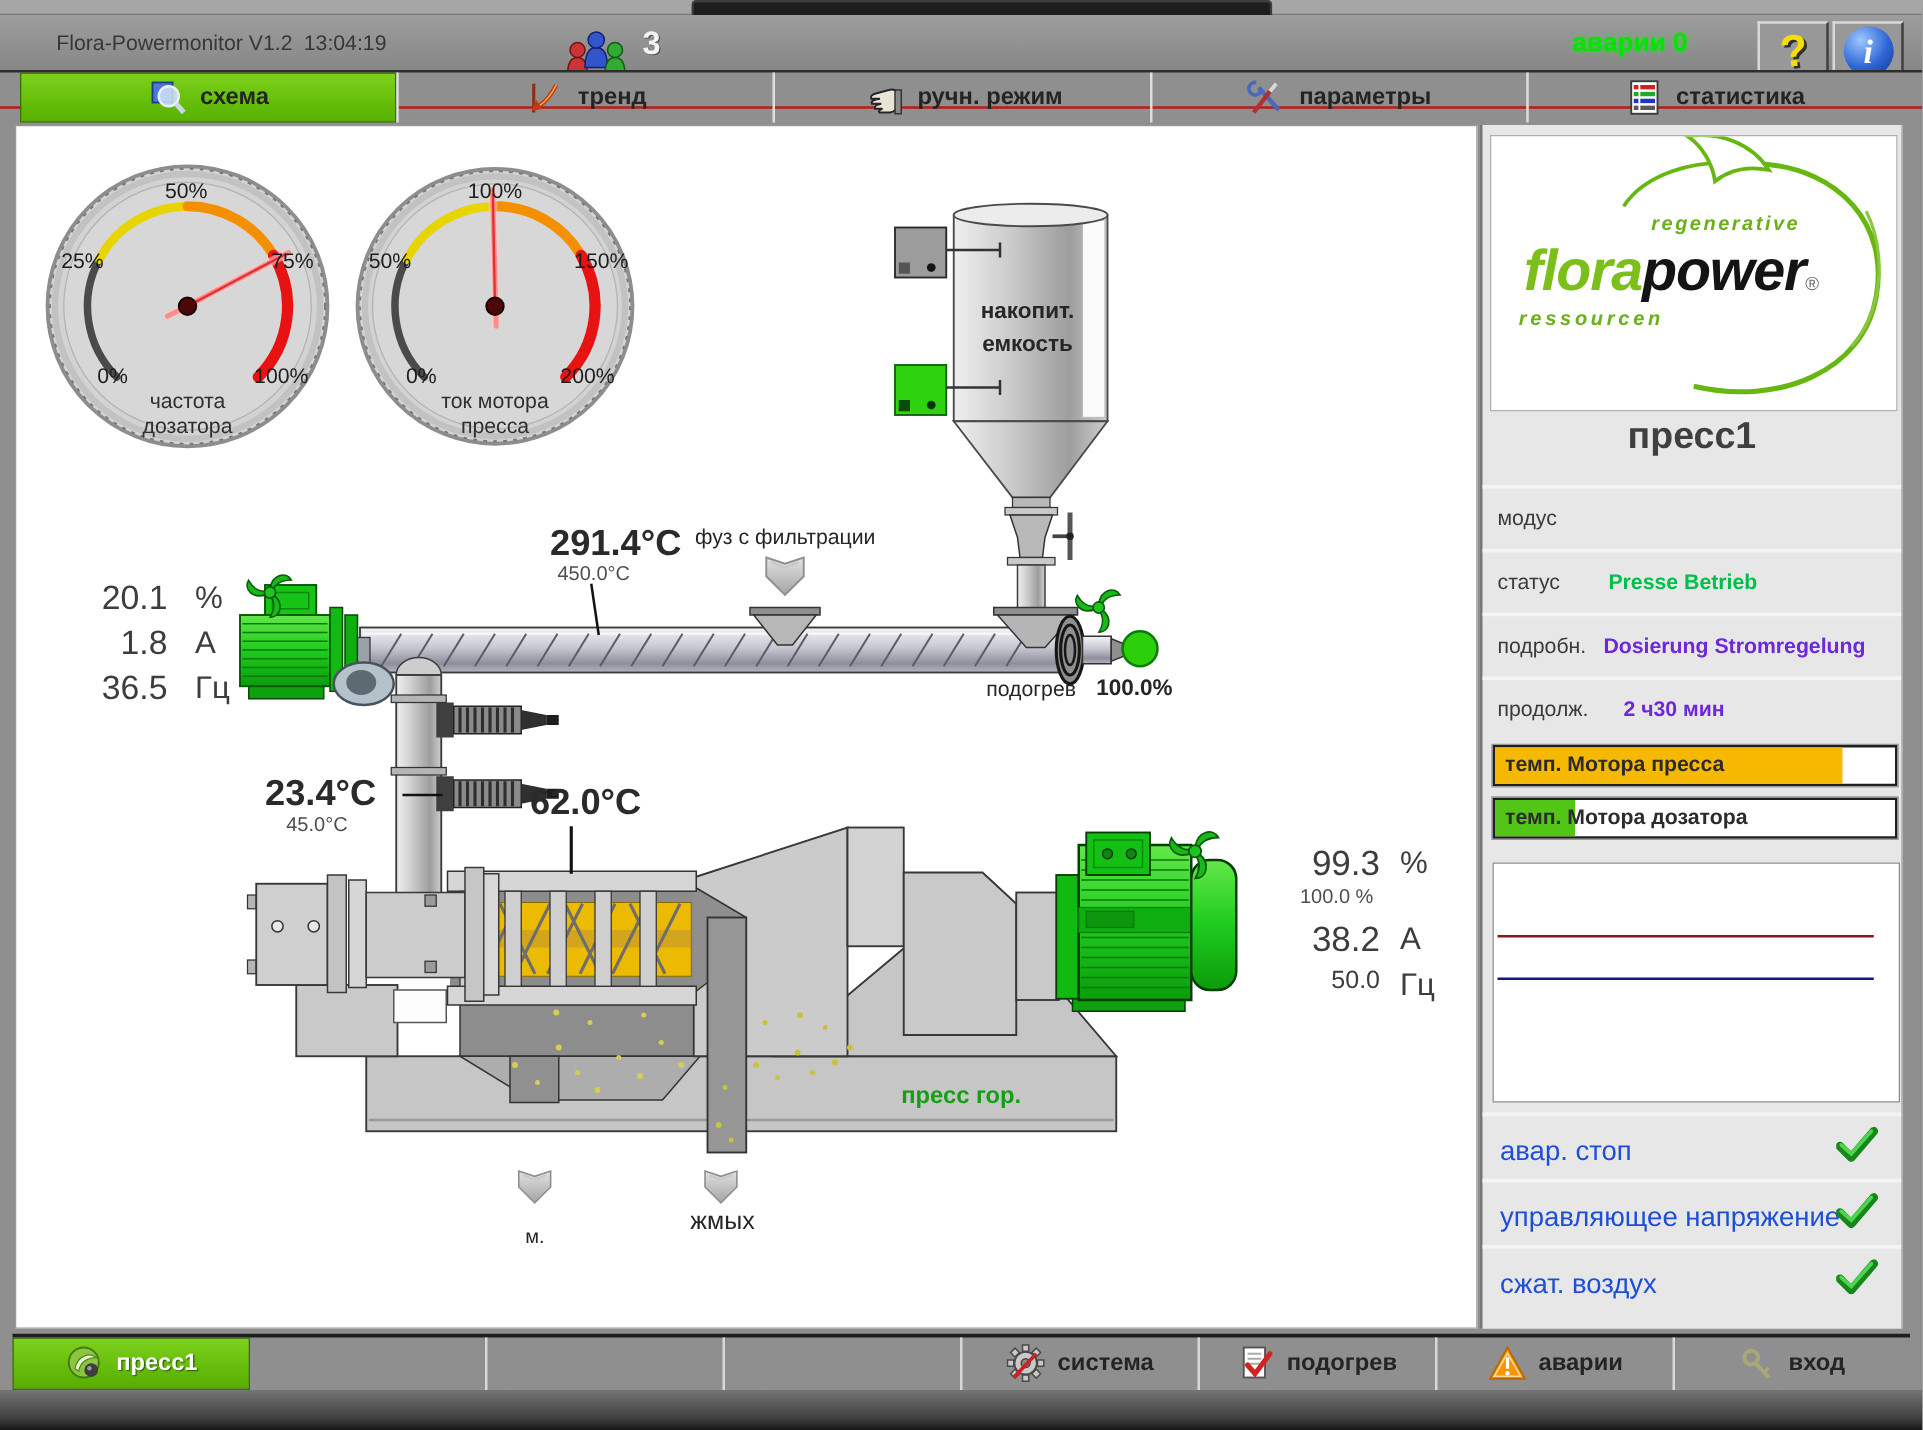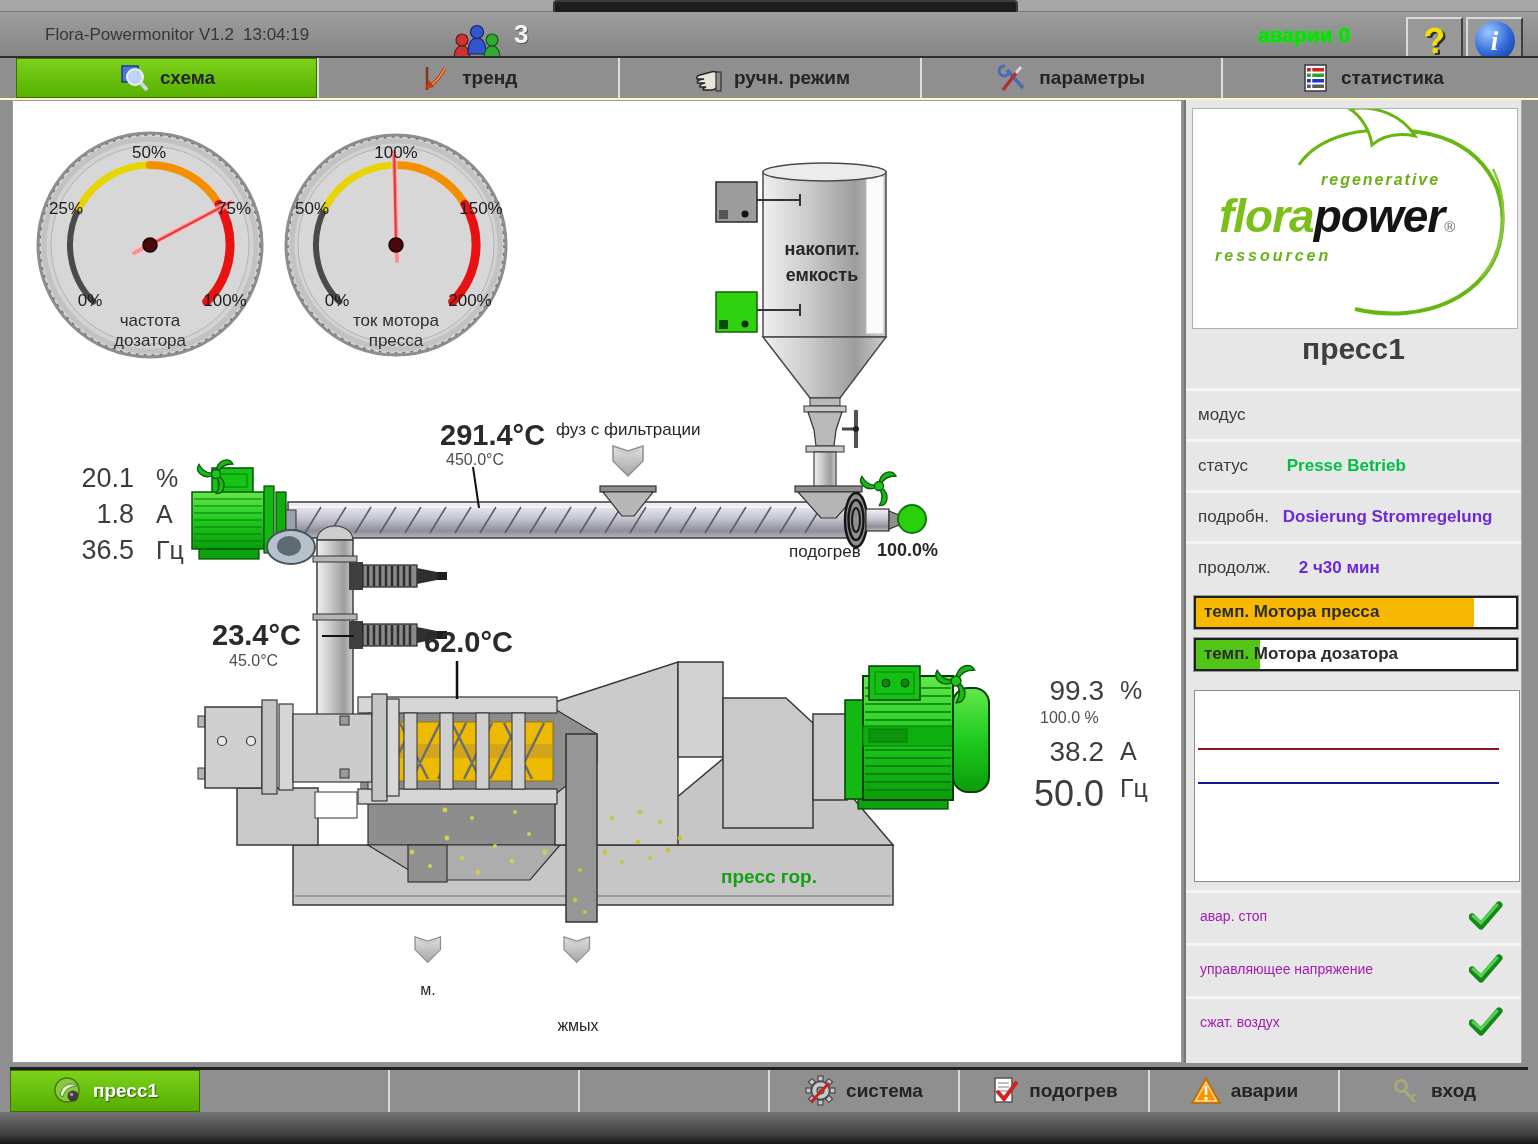--- a/index.html
+++ b/index.html
@@ -17,21 +17,21 @@
   .alarms-text { position:absolute; left:1258px; top:11px; font-size:21px; font-weight:bold; color:#00e400; text-shadow:0 0 5px rgba(0,255,0,.6); }
   .sq-btn { position:absolute; top:5px; width:57px; height:48px; background:#989898;
             border-top:2px solid #d9d9d9; border-left:2px solid #d9d9d9; border-right:2px solid #3f3f3f; border-bottom:2px solid #3f3f3f;
             display:flex; align-items:center; justify-content:center; cursor:pointer; }
   .help-glyph { font-size:36px; font-weight:bold; color:#f2df00; text-shadow:2px 2px 0 #2f2f2f; transform:rotate(-6deg); }
   .info-circle { width:40px; height:40px; border-radius:50%; background:radial-gradient(circle at 34% 28%, #9cc8ff, #2f66d6 55%, #10348e);
                  display:flex; align-items:center; justify-content:center; }
   .info-glyph { font-family:"Liberation Serif", serif; font-style:italic; font-weight:bold; font-size:27px; color:#fff; }
 
   
-  .tabbar { position:absolute; left:0; top:56px; width:1538px; height:44px; background:#8f8f8f; border-top:2px solid #2e2e2e; border-bottom:2px solid #fef9c3; }
+  .tabbar { position:absolute; left:0; top:56px; width:1538px; height:31px; background:#8f8f8f; border-top:2px solid #2e2e2e; border-bottom:2px solid #b91c1c; }
   .tabrow { position:absolute; left:16px; top:0; width:1506px; height:40px; display:flex; }
   .tab { flex:1; display:flex; align-items:center; justify-content:center; gap:10px; border-left:2px solid #dedede; cursor:pointer;
          font-size:19px; font-weight:bold; color:#242424; }
   .tab:first-child { border-left:none; }
   .tab.active { background:linear-gradient(#7cd11b,#57b100); border:1px solid #3c6e00; }
 
   
   .main-white { position:absolute; left:12px; top:100px; width:1170px; height:963px; background:#ffffff; border:1px solid #9a9a9a; }
   #diagram { position:absolute; left:0; top:0; pointer-events:none; }
   .lbl { position:absolute; white-space:nowrap; color:#262626; }
@@ -51,21 +51,21 @@
   .info-label { display:inline-block; width:84px; color:#3a3a3a; }
   .info-value { font-weight:bold; color:#6d28d9; }
   .info-value.green { color:#00bf49; }
   .tbar { position:absolute; left:8px; width:324px; height:33px; background:#fff; border:2px solid #1f1f1f; outline:1px solid #9a9a9a; }
   .tbar-fill { position:absolute; left:0; top:0; bottom:0; }
   .tbar-fill.orange { background:#f6b800; }
   .tbar-fill.green { background:#53c516; }
   .tbar-label { position:absolute; left:8px; top:4px; font-size:17px; font-weight:bold; color:#2b2b2b; }
   .trend-box { position:absolute; left:8px; top:590px; width:326px; height:192px; background:#fff; border:1px solid #8d8d8d; }
   .trend-line { position:absolute; left:3px; right:20px; height:2px; }
-  .check-row { position:absolute; left:0; width:100%; height:50px; border-top:3px solid #f4f4f4; padding:15px 0 0 14px; font-size:14px; color:#a21caf; }
+  .check-row { position:absolute; left:0; width:100%; height:50px; border-top:3px solid #f4f4f4; padding:15px 0 0 14px; font-size:22px; color:#1d4ed8; }
   .check-ico { position:absolute; right:18px; top:8px; }
 
   
   .logo-reg { position:absolute; left:128px; top:62px; font-size:16px; font-weight:bold; font-style:italic; letter-spacing:2px; color:#6ab016; }
   .logo-main { position:absolute; left:26px; top:80px; font-size:46px; font-weight:bold; font-style:italic; letter-spacing:-1px; }
   .logo-flora { color:#7cbf1a; }
   .logo-power { color:#141414; }
   .logo-r { font-size:15px; color:#6a6a6a; font-style:normal; font-weight:normal; }
   .logo-res { position:absolute; left:22px; top:138px; font-size:16px; font-weight:bold; font-style:italic; letter-spacing:3px; color:#6ab016; }
 
@@ -449,26 +449,26 @@
     <span class="lbl c" style="left:822px;top:275px;font-size:18px;font-weight:bold">емкость</span>
 
     <span class="lbl" style="left:789px;top:542px;font-size:17px">подогрев</span>
     <span class="lbl" style="left:877px;top:540px;font-size:18px;font-weight:bold">100.0%</span>
 
     <span class="val" style="left:1018px;top:675px;font-size:28px">99.3</span>
     <span class="unit" style="left:1120px;top:676px">%</span>
     <span class="lbl" style="left:1040px;top:709px;font-size:16px;color:#4e4e4e">100.0 %</span>
     <span class="val" style="left:1018px;top:736px;font-size:28px">38.2</span>
     <span class="unit" style="left:1120px;top:737px">A</span>
-    <span class="val" style="left:1018px;top:773px;font-size:36px">50.0</span>
+    <span class="val" style="left:1018px;top:773px;font-size:20px">50.0</span>
     <span class="unit" style="left:1120px;top:774px">Гц</span>
 
     <span class="lbl" style="left:721px;top:866px;font-size:19px;font-weight:bold;color:#14a014">пресс гор.</span>
     <span class="lbl c" style="left:428px;top:990px;font-size:16px">м.</span>
-    <span class="lbl c" style="left:578px;top:1026px;font-size:16px">жмых</span>
+    <span class="lbl c" style="left:578px;top:978px;font-size:20px">жмых</span>
   </div>
 
   <div class="side-panel">
     <div class="logo-box">
       <svg width="326" height="221" viewBox="0 0 326 221" style="position:absolute;left:0;top:0">
         <path d="M215,22 C280,26 318,72 308,128 C298,188 230,216 162,200" fill="none" stroke="#66b70f" stroke-width="4"></path>
         <path d="M212,24 C160,14 120,34 106,56" fill="none" stroke="#66b70f" stroke-width="3"></path>
         <path d="M222,27 C209,6 183,-4 157,0 C169,8 177,22 179,36 C191,26 207,24 222,27 Z" fill="#fff" stroke="#66b70f" stroke-width="3"></path>
         <path d="M300,60 C316,92 314,140 288,168" fill="none" stroke="#8cc63f" stroke-width="2.5"></path>
       </svg>

